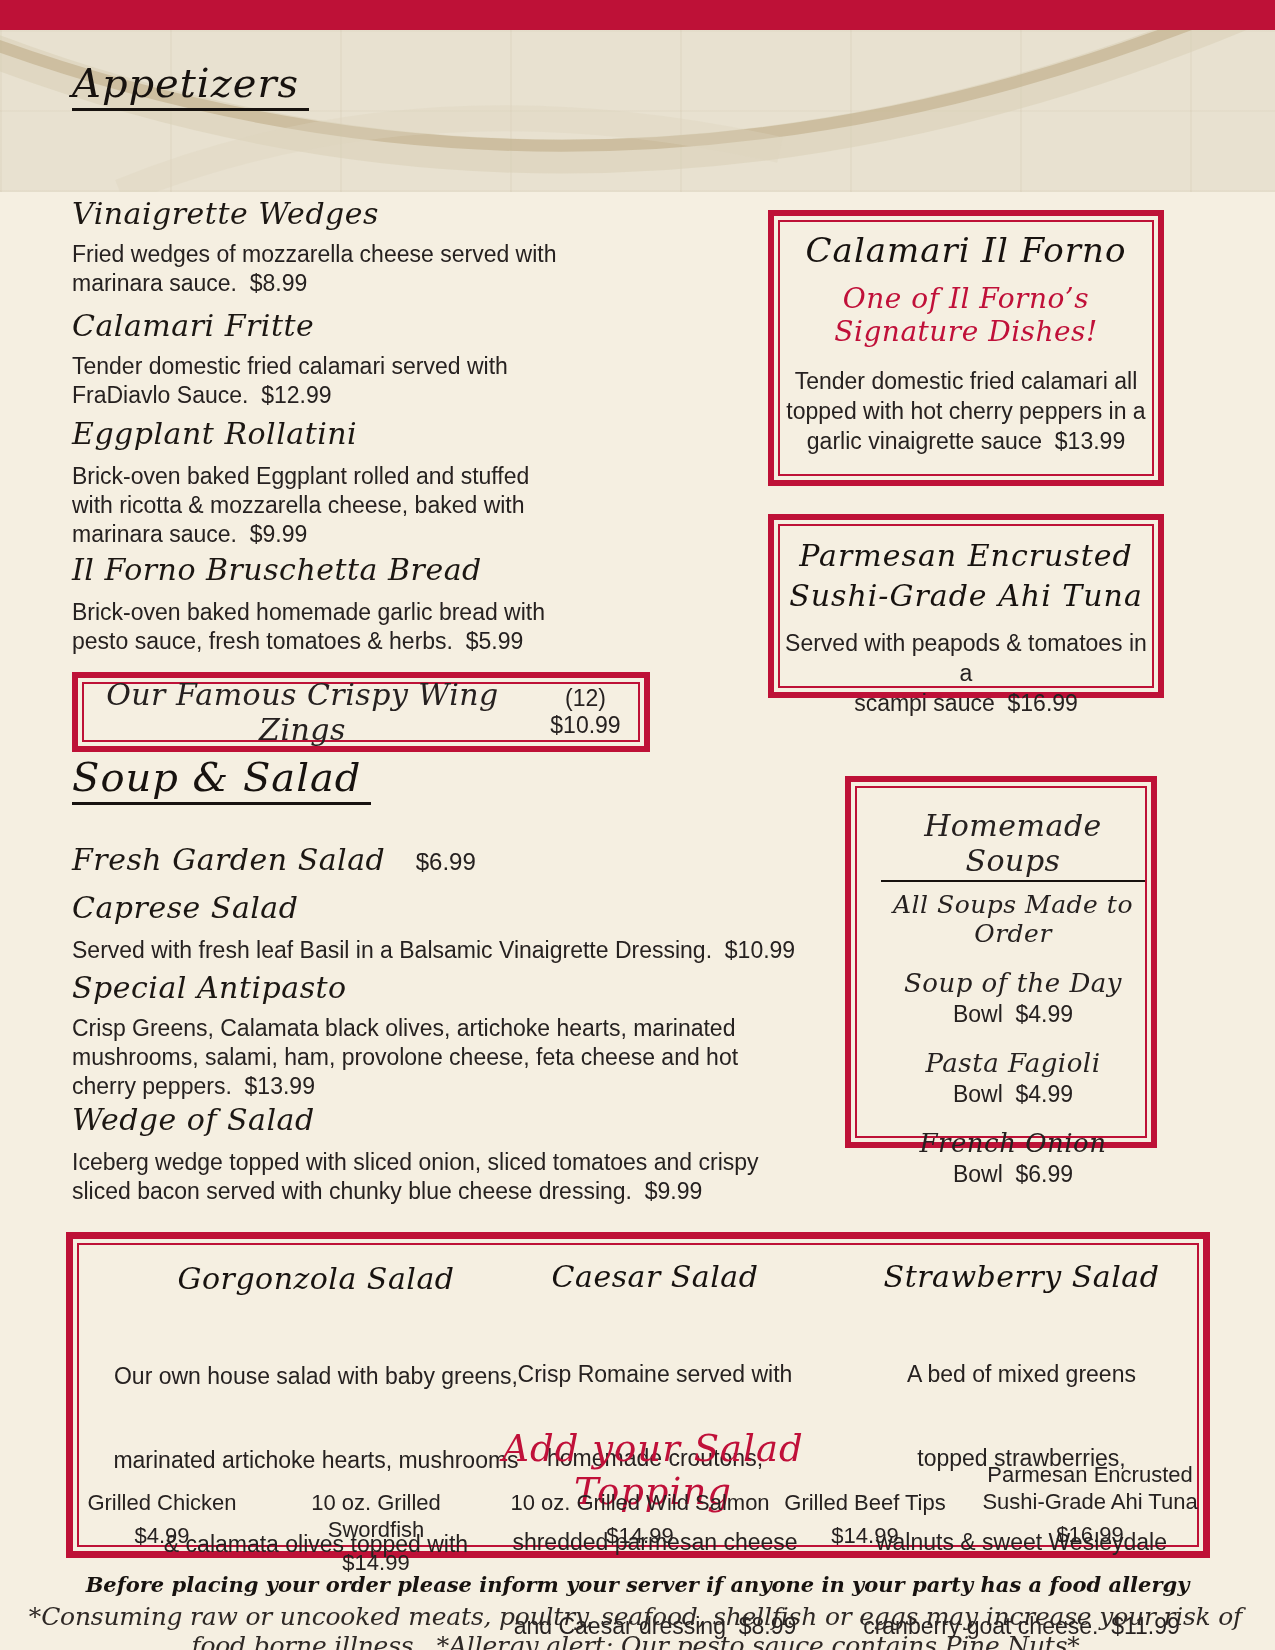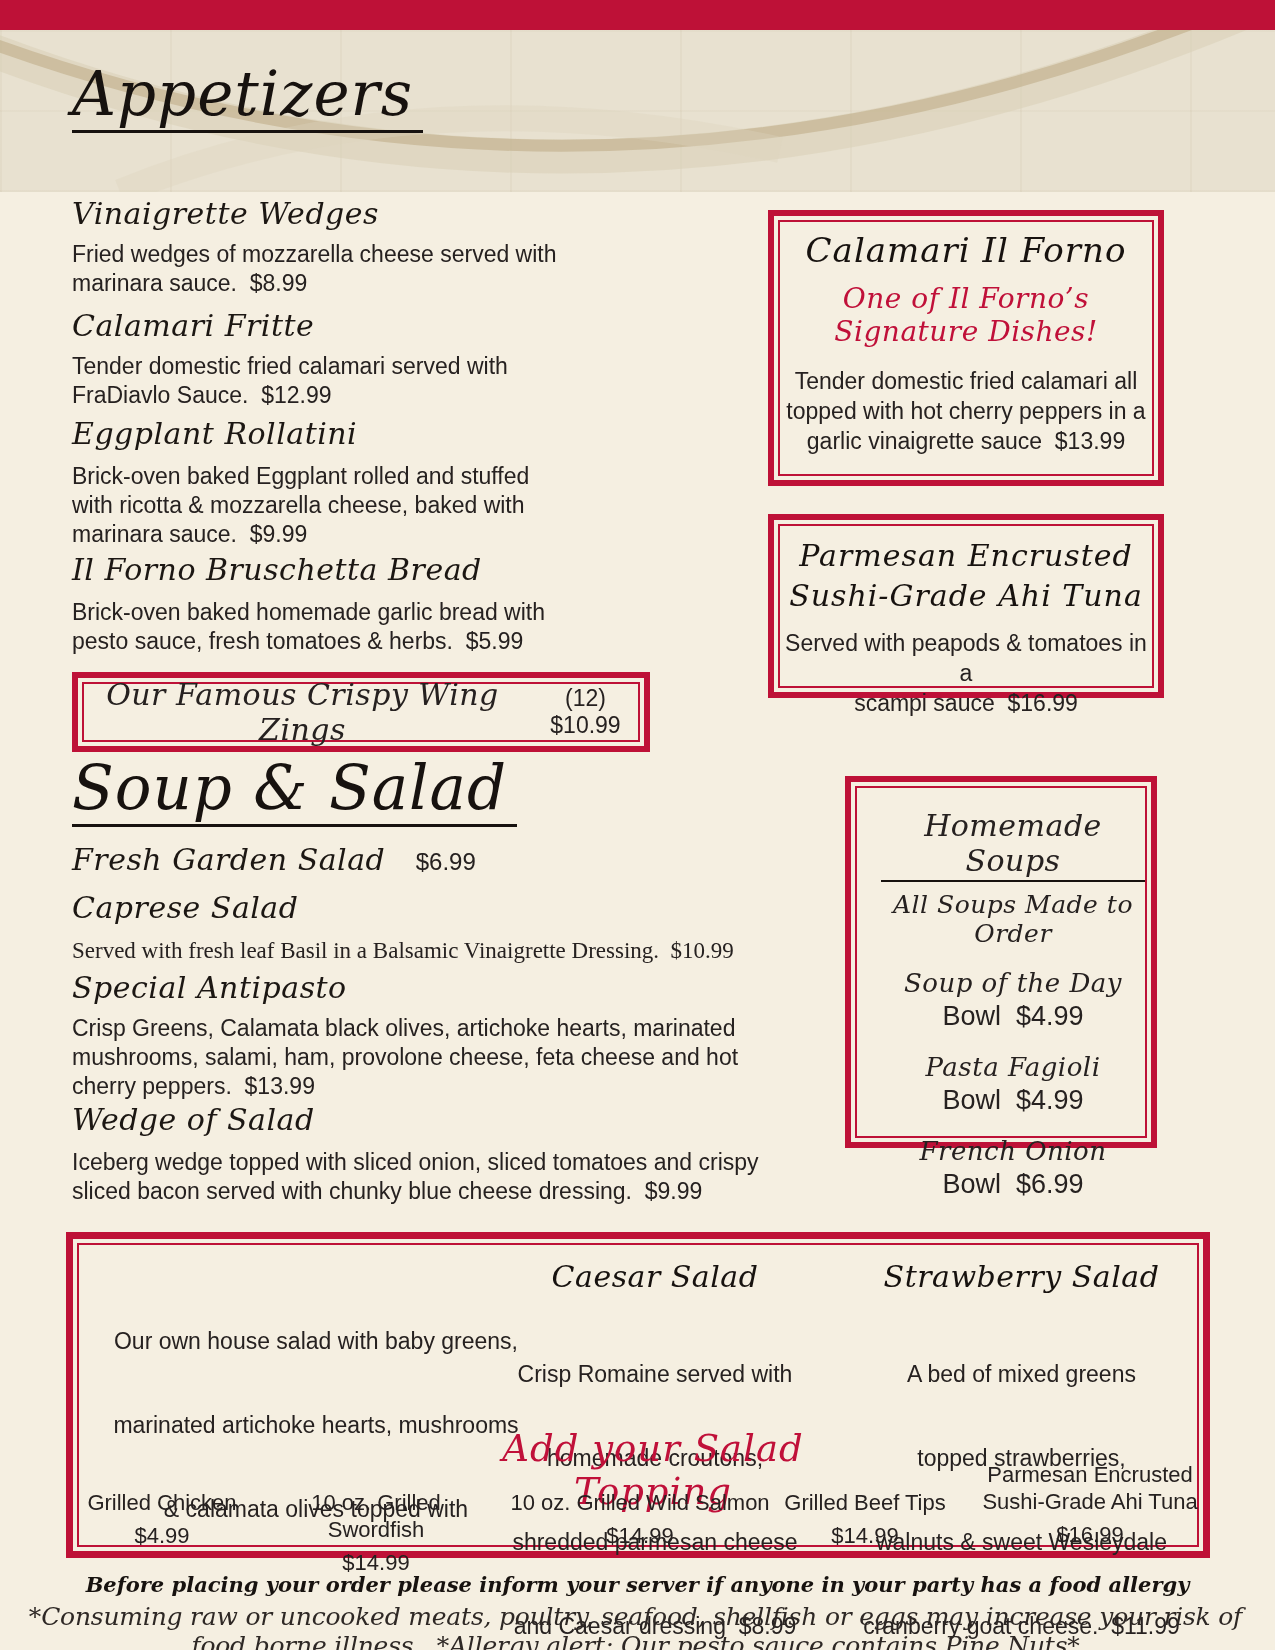--- a/index.html
+++ b/index.html
@@ -19,40 +19,40 @@
   .topbar{left:0;top:0;width:1275px;height:30px;background:var(--red);}
   .band{
     left:0;top:30px;width:1275px;height:162px;background:var(--band);
     background-image:
       repeating-linear-gradient(90deg, rgba(160,140,100,0.07) 0 2px, rgba(0,0,0,0) 2px 170px),
       repeating-linear-gradient(0deg, rgba(160,140,100,0.05) 0 2px, rgba(0,0,0,0) 2px 80px);
   }
   .band svg{position:absolute;left:0;top:0;}
   .script{font-family:"DejaVu Serif",serif;font-style:italic;}
   .section-heading{
-    font-size:61px;line-height:1.05;color:#17120f;
+    font-size:40px;line-height:1.05;color:#17120f;
     border-bottom:3px solid #17120f;padding:0 10px 4px 0;display:inline-block;
     letter-spacing:1px;
   }
   .dish-name{font-size:30px;color:#1c1713;letter-spacing:0.5px;white-space:nowrap;}
   .desc{font-size:23px;line-height:29px;color:var(--ink);white-space:pre-wrap;}
   .price-inline{font-family:"Liberation Sans",sans-serif;font-style:normal;font-size:24px;margin-left:26px;letter-spacing:0;}
   
   .dbox{border:6px solid var(--red);background:var(--cream);box-sizing:border-box;}
   .dbox-inner{border:2px solid var(--red);margin:4px;box-sizing:border-box;height:calc(100% - 8px);
     text-align:center;position:relative;}
   .bigbox{border:7px solid var(--red);}
   .box-title{font-size:34px;color:#17120f;letter-spacing:1px;}
   .box-title2{font-size:30px;line-height:40px;color:#17120f;letter-spacing:1px;}
   .tagline{font-size:28px;line-height:33px;color:var(--red-text);letter-spacing:0.5px;}
   .box-desc{font-size:23px;line-height:30px;white-space:pre-wrap;}
   .soups-heading{font-size:30px;border-bottom:2px solid #17120f;display:inline-block;padding:0 4px 2px 4px;letter-spacing:0.5px;}
   .soups-sub{font-size:25px;margin-top:8px;letter-spacing:0.5px;}
   .soup-name{font-size:26px;margin-top:20px;letter-spacing:0.5px;}
-  .bowl{font-size:27px;margin-top:3px;white-space:pre-wrap;}
+  .bowl{font-size:23px;margin-top:3px;white-space:pre-wrap;}
   .wing-text{font-size:30px;letter-spacing:0.5px;}
   .salad-title{font-size:30px;color:#17120f;letter-spacing:0.5px;}
   .salad-desc{font-size:23px;line-height:28px;margin-top:10px;white-space:pre-wrap;}
   .topping-head{font-size:37px;color:var(--red-text);letter-spacing:1px;}
   .topping-name{font-size:22px;line-height:27px;}
   .topping-price{font-size:22px;margin-top:7px;}
   .footer1{width:1275px;text-align:center;font-size:21px;font-weight:bold;color:#17120f;white-space:pre-wrap;}
   .footer2{width:1271px;text-align:center;font-size:25px;color:#2e2825;white-space:pre-wrap;letter-spacing:-0.2px;}
   .center{text-align:center;}
 </style>
@@ -131,21 +131,21 @@
   </div>
 
   <div class="abs script section-heading" style="left:72px;top:756px;">Soup &amp; Salad</div>
 
   <div class="abs" style="left:72px;top:842px;">
     <span class="script dish-name">Fresh Garden Salad</span>
     <span class="price-inline">$6.99</span>
   </div>
 
   <div class="abs script dish-name" style="left:72px;top:890px;">Caprese Salad</div>
-  <div class="abs" style="left:72px;top:936px;width:760px;font-family:Liberation Serif, serif;">
+  <div class="abs" style="left:72px;top:936px;width:760px;">
     <div class="desc">Served with fresh leaf Basil in a Balsamic Vinaigrette Dressing.  $10.99</div>
   </div>
 
   <div class="abs script dish-name" style="left:72px;top:970px;">Special Antipasto</div>
   <div class="abs" style="left:72px;top:1014px;width:760px;">
     <div class="desc">Crisp Greens, Calamata black olives, artichoke hearts, marinated</div>
     <div class="desc">mushrooms, salami, ham, provolone cheese, feta cheese and hot</div>
     <div class="desc">cherry peppers.  $13.99</div>
   </div>
 
@@ -170,20 +170,21 @@
 
       <div class="script soup-name">French Onion</div>
       <div class="bowl">Bowl  $6.99</div>
     </div>
   </div>
 
   <div class="abs dbox bigbox" style="left:66px;top:1232px;width:1144px;height:326px;">
     <div class="dbox-inner" style="text-align:left;">
 
       <div class="abs center" style="left:22px;top:16px;width:430px;">
+        <div class="script salad-title">Gorgonzola Salad</div>
         <div class="salad-desc">
           <div>Our own house salad with baby greens,</div>
           <div>marinated artichoke hearts, mushrooms</div>
           <div>&amp; calamata olives topped with</div>
           
         </div>
       </div>
 
       <div class="abs center" style="left:421px;top:14px;width:310px;">
         <div class="script salad-title">Caesar Salad</div>

